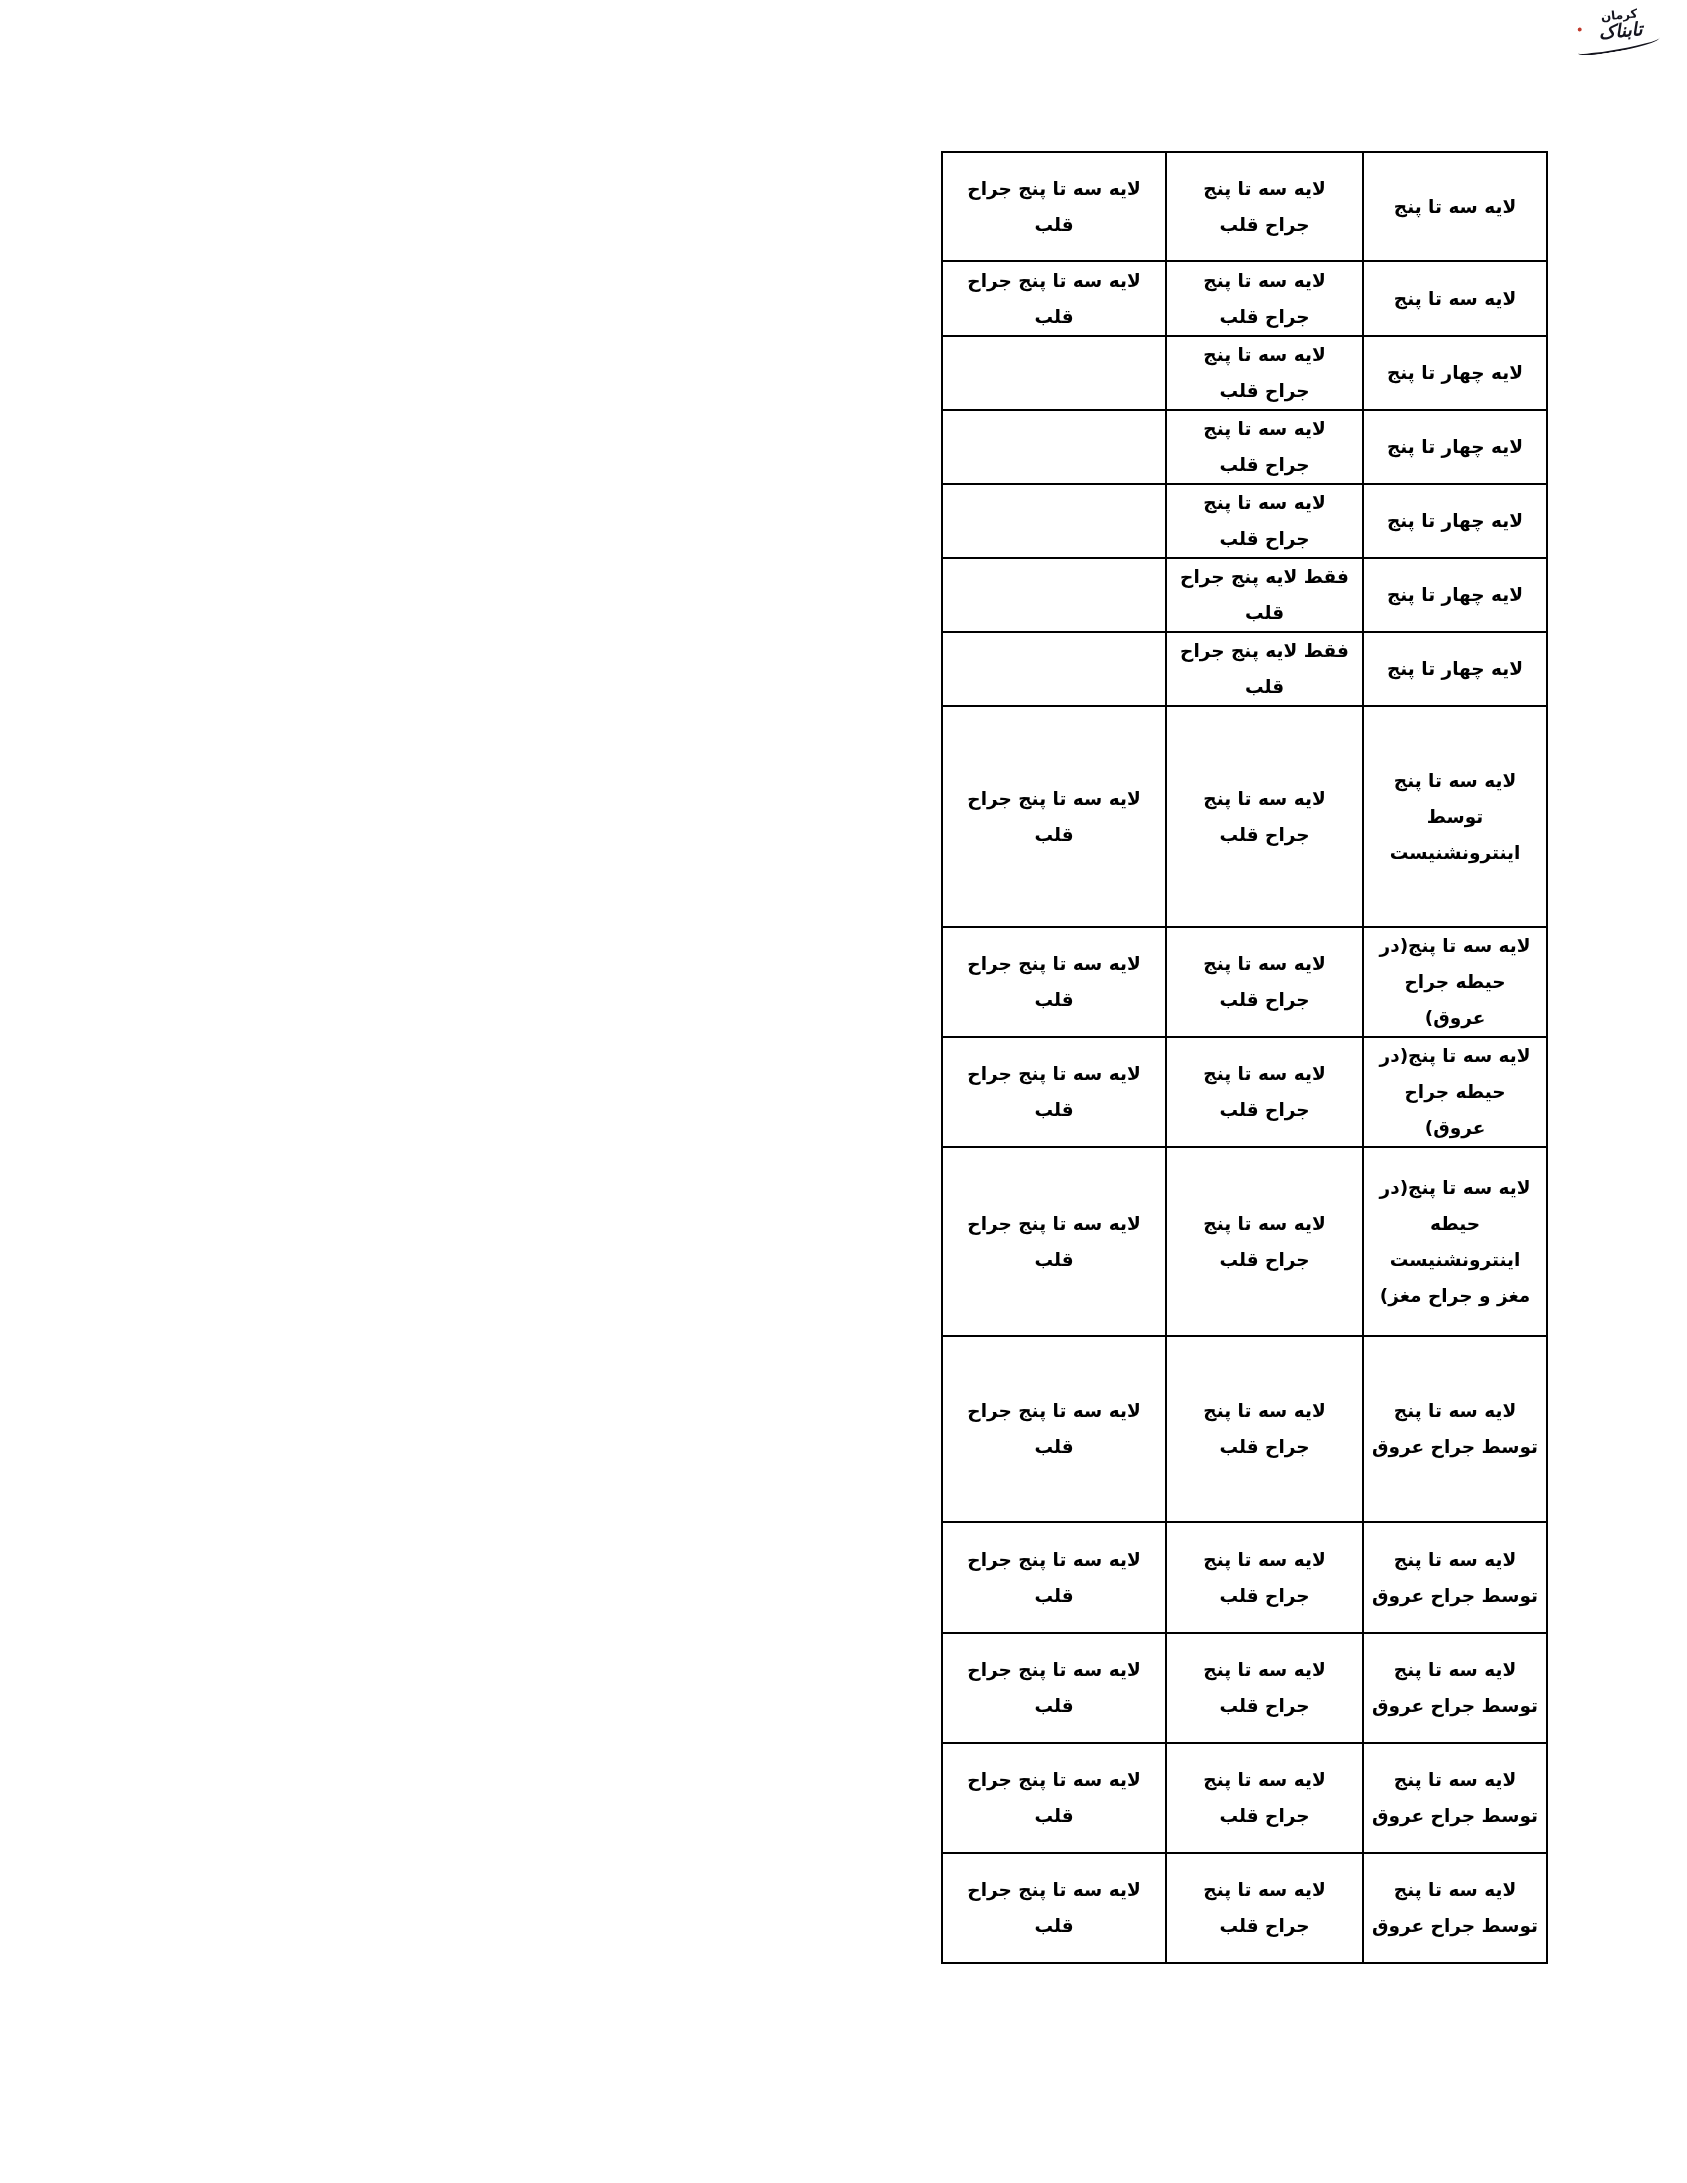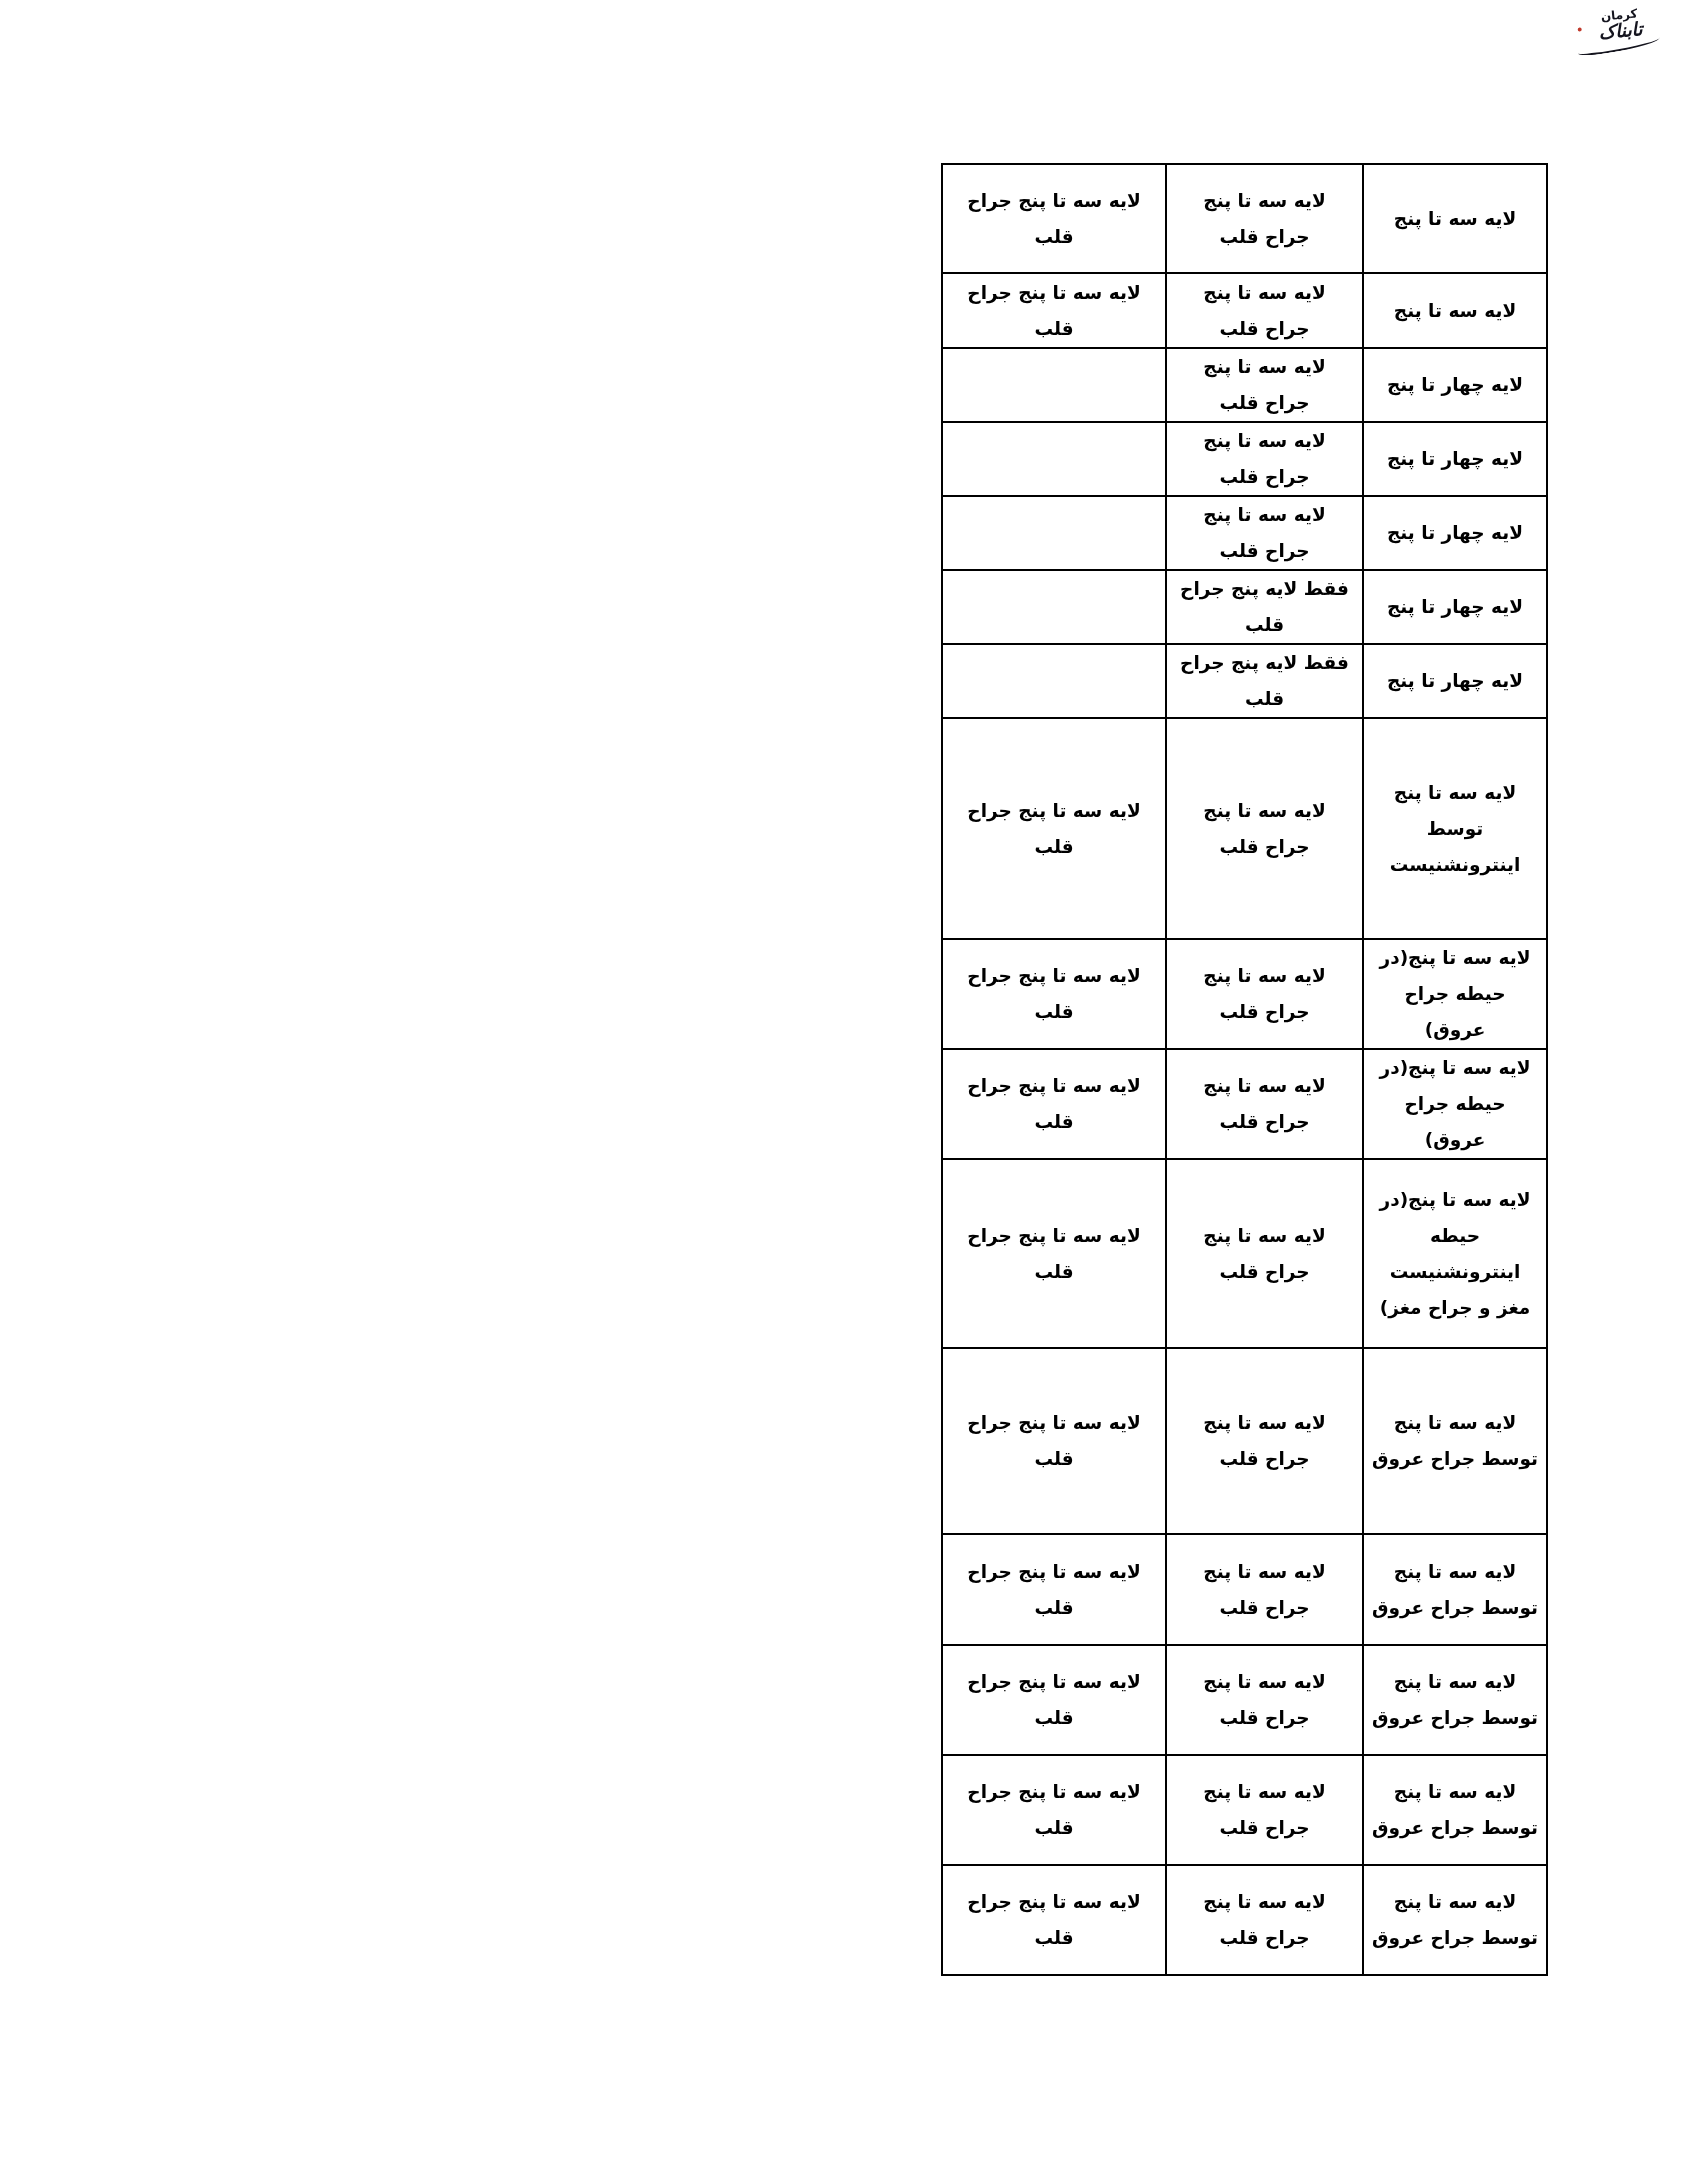--- a/index.html
+++ b/index.html
@@ -54,21 +54,21 @@
     width: 4.6px;
     height: 4.6px;
     background: #c0392b;
     border-radius: 50%;
   }
 
   
   table.data-table {
     position: absolute;
     left: 941px;
-    top: 163px;
+    top: 151px;
     border-collapse: collapse;
     table-layout: fixed;
     direction: rtl;
     background: #ffffff;
   }
   table.data-table td {
     border: 2.6px solid #000000;
     padding: 0 1.3px;
     text-align: center;
     vertical-align: middle;

